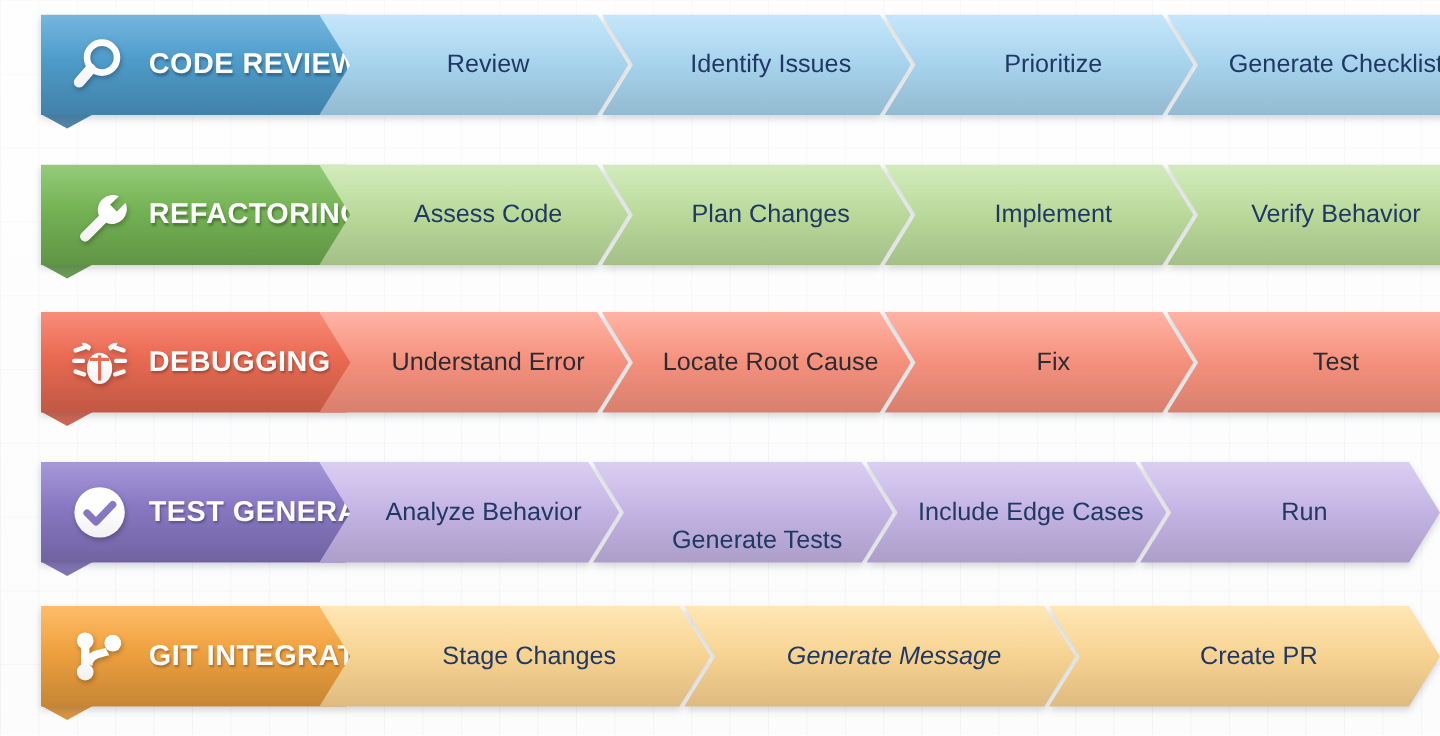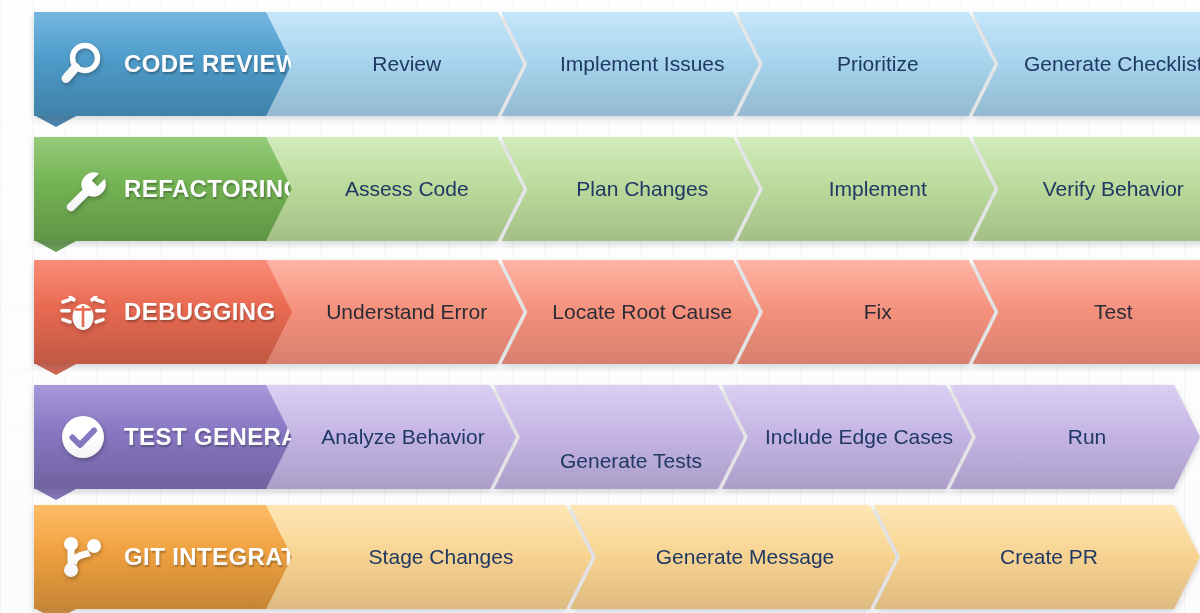--- a/index.html
+++ b/index.html
@@ -21,21 +21,21 @@
   }
   #bg:after{
     content:"";position:absolute;inset:0;
     background:linear-gradient(180deg,rgba(255,255,255,0.55),rgba(248,249,250,0.25));
   }
   #rows{position:absolute;inset:0;}
 
   .row{
     position:absolute;
     left:0;
-    height:104px;
+    height:84px;
     width:1200px;
   }
 
   
   .fold{
     position:absolute;
     left:34px;bottom:-11px;
     width:0;height:0;
     border-left:22px solid transparent;
     border-right:22px solid transparent;
@@ -131,21 +131,21 @@
               </g>
             </svg>
           </div>
           <div class="label-text">CODE REVIEW</div>
         </div>
         <div class="steps">
           <div class="step" style="flex: 1 1 0px; background: linear-gradient(rgb(174, 221, 248), rgb(158, 200, 224));">
             <div class="step-text" style="color: rgb(31, 56, 100);">Review</div>
           </div>
           <div class="step" style="flex: 1 1 0px; background: linear-gradient(rgb(174, 221, 248), rgb(158, 200, 224));">
-            <div class="step-text" style="color: rgb(31, 56, 100);">Implement Issues</div>
+            <div class="step-text" style="color: rgb(31, 56, 100);">Identify Issues</div>
           </div>
           <div class="step" style="flex: 1 1 0px; background: linear-gradient(rgb(174, 221, 248), rgb(158, 200, 224));">
             <div class="step-text" style="color: rgb(31, 56, 100);">Prioritize</div>
           </div>
           <div class="step" style="flex: 1 1 0px; background: linear-gradient(rgb(174, 221, 248), rgb(158, 200, 224));">
             <div class="step-text" style="color: rgb(31, 56, 100);">Generate Checklist</div>
           </div>
         </div>
       </div>
     </div>
@@ -260,21 +260,21 @@
               </g>
             </svg>
           </div>
           <div class="label-text">GIT INTEGRATION</div>
         </div>
         <div class="steps">
           <div class="step" style="flex: 1 1 0px; background: linear-gradient(rgb(255, 221, 152), rgb(238, 200, 138));">
             <div class="step-text" style="color: rgb(31, 56, 100);">Stage Changes</div>
           </div>
           <div class="step" style="flex: 1 1 0px; background: linear-gradient(rgb(255, 221, 152), rgb(238, 200, 138));">
-            <div class="step-text" style="color: rgb(31, 56, 100);">Generate Message</div>
+            <div class="step-text" style="color: rgb(31, 56, 100); font-style: italic;">Generate Message</div>
           </div>
           <div class="step" style="flex: 1 1 0px; background: linear-gradient(rgb(255, 221, 152), rgb(238, 200, 138));">
             <div class="step-text" style="color: rgb(31, 56, 100); text-align: center;">Create PR</div>
           </div>
         </div>
       </div>
     </div>
   </div>
 
 </body></html>

